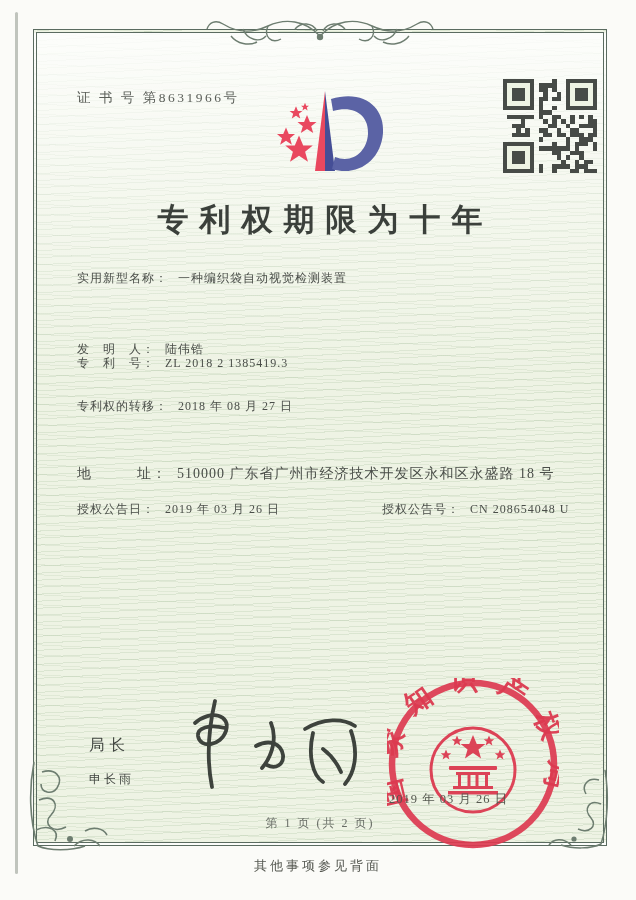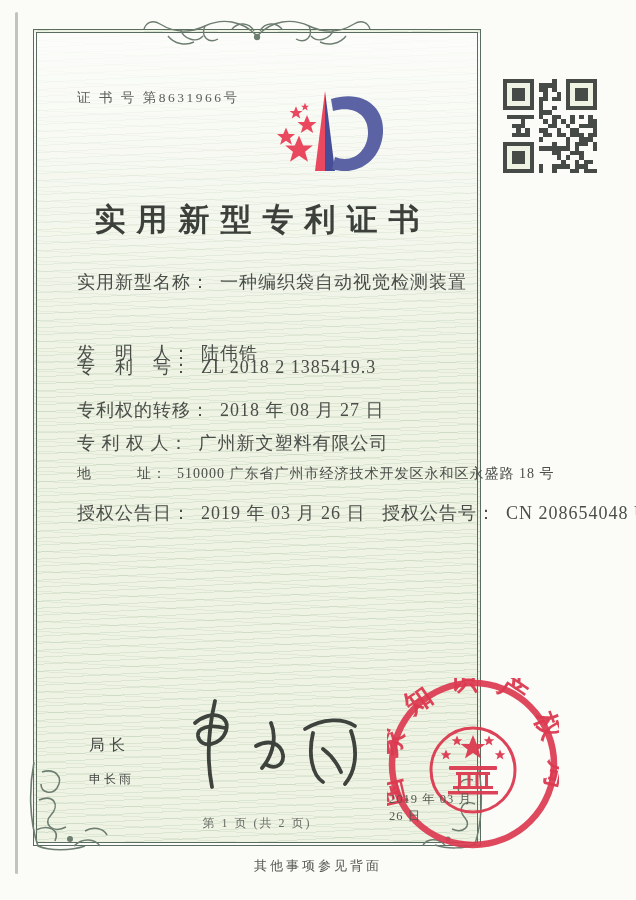--- a/index.html
+++ b/index.html
@@ -11,21 +11,21 @@
     color:#494d49;
   }
   .abs { position:absolute; }
 
   .book-edge {
     position:absolute; left:15px; top:12px; width:3px; height:862px;
     background:#9aa096; opacity:.6; border-radius:2px;
   }
 
   .frame {
-    position:absolute; left:33px; top:29px; width:448px; height:817px;
+    position:absolute; left:33px; top:29px; width:574px; height:817px;
     border:4px double #5a6b60;
     background-color:#eef3e4;
     background-image:
       linear-gradient(180deg, rgba(255,255,255,.85) 0%, rgba(255,255,255,.35) 22%, rgba(255,255,255,0) 42%),
       repeating-linear-gradient(177deg, rgba(148,178,140,.22) 0 1px, rgba(0,0,0,0) 1px 7px),
       repeating-linear-gradient(183deg, rgba(148,178,140,.16) 0 1px, rgba(0,0,0,0) 1px 10px);
   }
 
   .orn-top { position:absolute; left:50%; top:-21px; transform:translateX(-50%); }
   .orn-bl  { position:absolute; left:-10px; bottom:-12px; }
@@ -35,21 +35,21 @@
 
   .logo { left:210px; top:50px; width:180px; height:106px; }
   .qr   { left:466px; top:46px; width:94px; height:94px; }
 
   .title {
     left:0; right:0; top:166px; text-align:center;
     font-size:31px; font-weight:bold; letter-spacing:11px; text-indent:11px;
     color:#3b403b;
   }
 
-  .frow { left:40px; right:22px; font-size:18px; color:#4a4e49; letter-spacing:1px; white-space:nowrap; }
+  .frow { left:40px; right:22px; font-size:12px; color:#4a4e49; letter-spacing:1px; white-space:nowrap; }
   .frow .fvalue { margin-left:10px; }
   .frow.r1 { top:237px; } .frow.r2 { top:280px;margin-top:28px; } .frow.r3 { top:322px; }
   .frow.r4 { top:365px; } .frow.r5 { top:398px; } .frow.r6 { top:432px; font-size:14px; }
   .frow.r7 { top:468px; }
   .grant-pair { position:absolute; left:305px; top:0; }
 
   .paras { left:38px; top:500px; width:506px; font-size:14.6px; line-height:1.83;
            text-align:justify; color:#494d49; }
   .paras p { text-indent:2.2em; margin:0; }
 
@@ -250,36 +250,33 @@
         <rect x="20" y="9" width="1" height="1"></rect>
         <rect x="20" y="10" width="1" height="1"></rect>
         <rect x="20" y="11" width="1" height="1"></rect>
         <rect x="20" y="12" width="1" height="1"></rect>
         <rect x="20" y="14" width="1" height="1"></rect>
         <rect x="20" y="15" width="1" height="1"></rect>
         <rect x="20" y="20" width="1" height="1"></rect>
       </g>
   </svg>
 
-  <div class="abs title">实用新型专利证书</div>
+  <div class="abs title">专利权期限为十年</div>
 
   <div class="abs frow r1">
     <span class="flabel">实用新型名称：</span><span class="fvalue">一种编织袋自动视觉检测装置</span>
   </div>
   <div class="abs frow r2">
     <span class="flabel">发　明　人：</span><span class="fvalue">陆伟锆</span>
   </div>
   <div class="abs frow r3">
     <span class="flabel">专　利　号：</span><span class="fvalue">ZL 2018 2 1385419.3</span>
   </div>
   <div class="abs frow r4">
     <span class="flabel">专利权的转移：</span><span class="fvalue">2018 年 08 月 27 日</span>
-  </div>
-  <div class="abs frow r5">
-    <span class="flabel">专 利 权 人：</span><span class="fvalue">广州新文塑料有限公司</span>
   </div>
   <div class="abs frow r6">
     <span class="flabel">地　　　址：</span><span class="fvalue">510000 广东省广州市经济技术开发区永和区永盛路 18 号</span>
   </div>
   <div class="abs frow r7">
     <span class="flabel">授权公告日：</span><span class="fvalue">2019 年 03 月 26 日</span>
     <span class="grant-pair">
       <span class="flabel">授权公告号：</span><span class="fvalue">CN 208654048 U</span>
     </span>
   </div>

